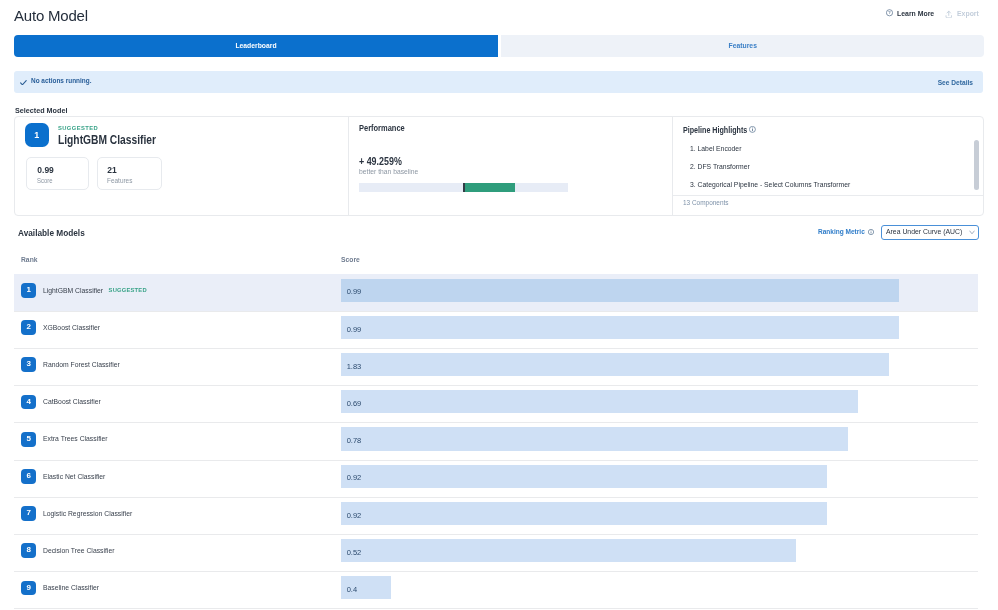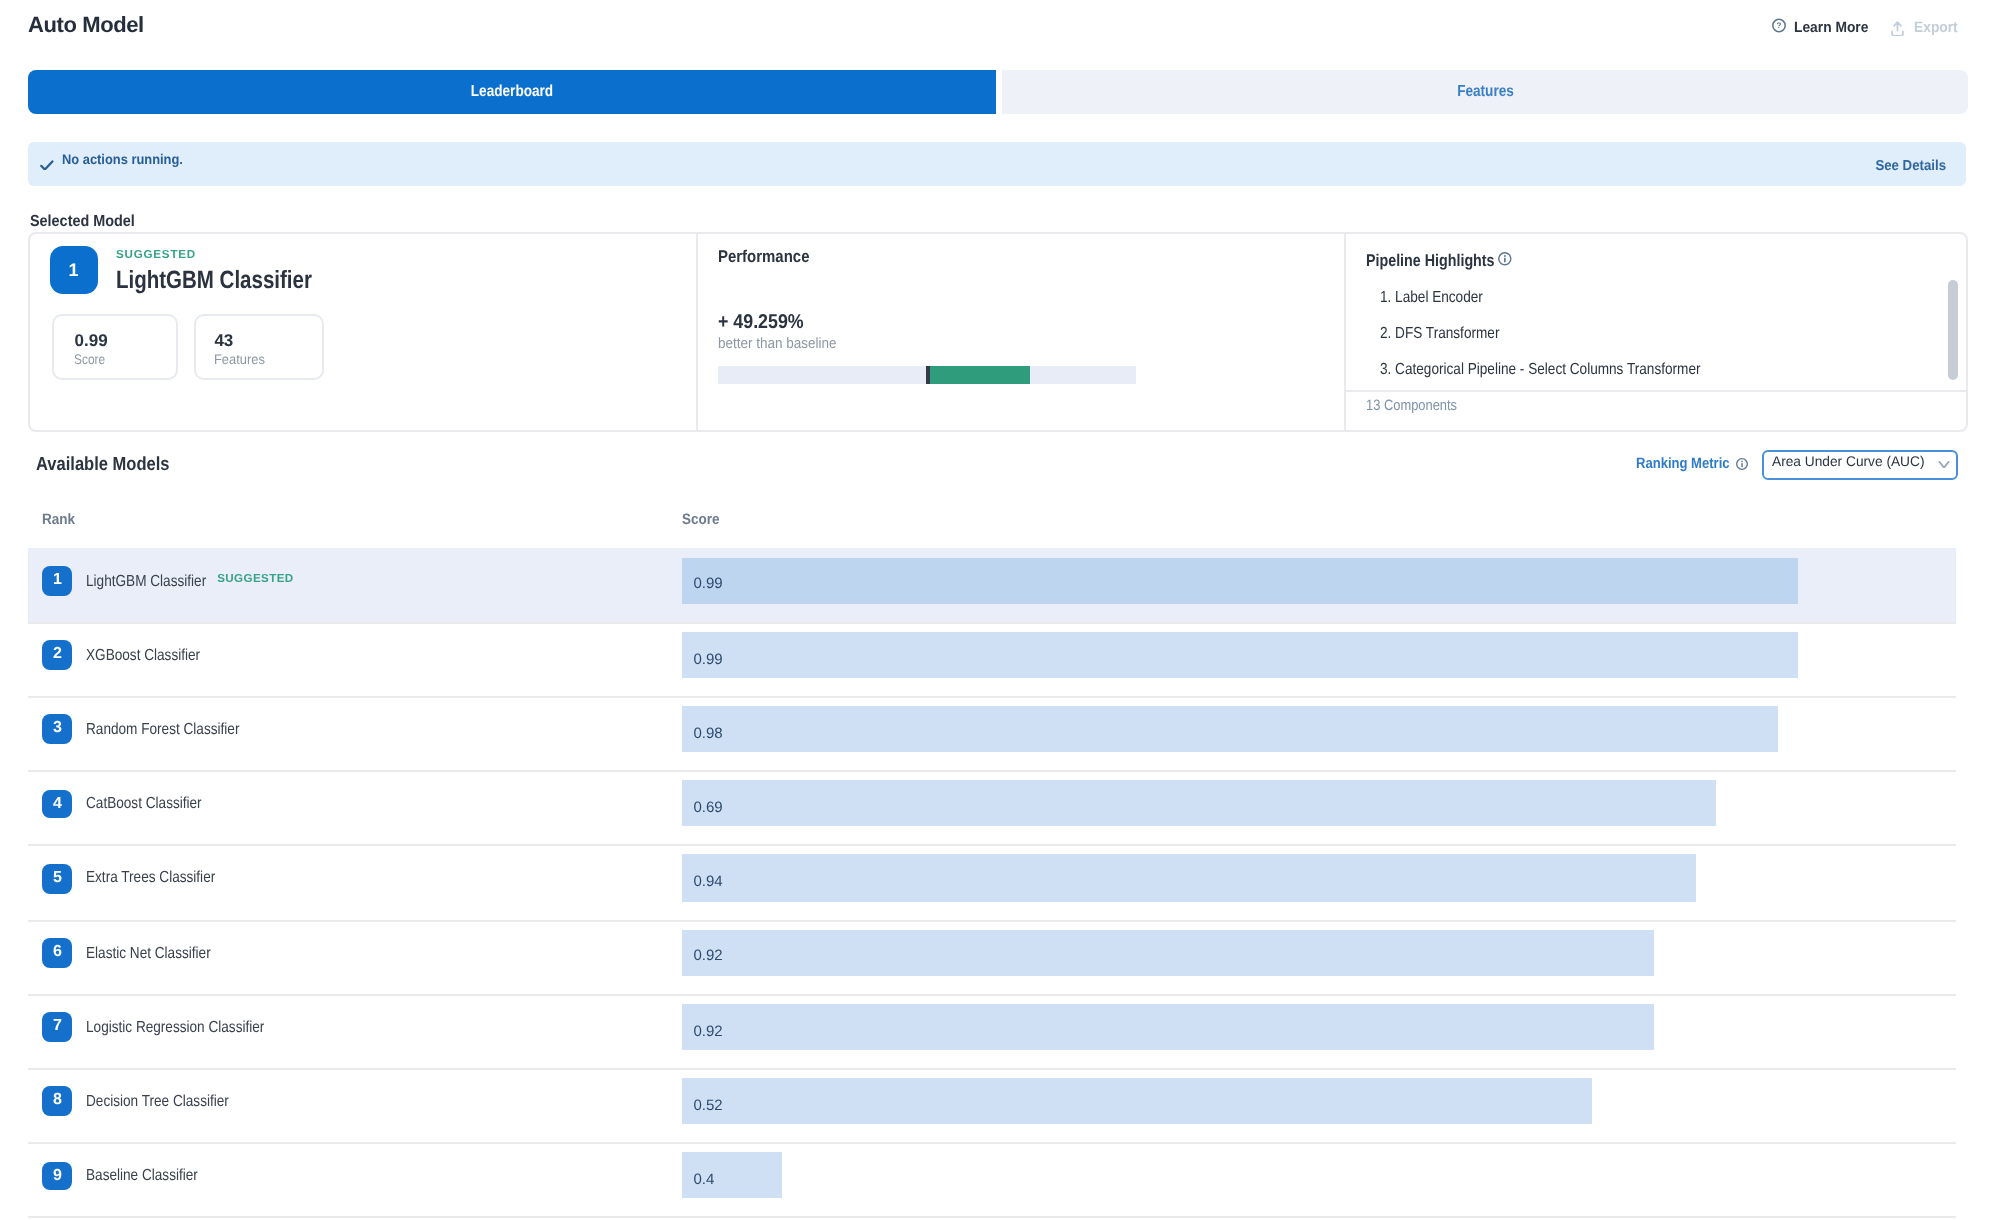--- a/index.html
+++ b/index.html
@@ -5,21 +5,21 @@
   * { margin:0; padding:0; box-sizing:border-box; }
   html,body { width:998px; height:610px; background:#ffffff; overflow:hidden; }
   body { font-family:"Liberation Sans", sans-serif; -webkit-font-smoothing:antialiased; }
   #page { position:relative; width:998px; height:610px; }
   .abs { position:absolute; white-space:nowrap; }
   svg { display:block; }
 </style>
 </head>
 <body>
 <div id="page">
-  <div class="abs" style="left:14px; top:7.3px; font-size:11px; font-weight:700; color:#242e3c; letter-spacing:-0.2px;">Auto Model</div>
+  <div class="abs" style="left:14px; top:7.3px; font-size:15px; font-weight:400; color:#242e3c; letter-spacing:-0.2px;">Auto Model</div>
   <div class="abs" style="left:885.5px; top:9px; width:7px; height:7.5px;">
       <svg width="7" height="7.5" viewBox="0 0 14 15">
         <circle cx="7" cy="7.5" r="6.2" fill="none" stroke="#5d7692" stroke-width="1.5"></circle>
         <text x="7" y="10.4" font-size="8" font-weight="700" fill="#5d7692" text-anchor="middle" font-family="Liberation Sans">?</text>
       </svg>
     </div>
   <div class="abs" style="left:897px; top:9.3px; font-size:7.5px; font-weight:700; color:#2b3440; transform:scaleX(0.92); transform-origin:left top;">Learn More</div>
   <div class="abs" style="left:944.6px; top:9.5px; width:7.5px; height:8.4px;">
       <svg width="7.5" height="8.4" viewBox="0 0 15 17">
         <path d="M7.5 11 V2.5 M4 6 L7.5 2.2 L11 6" fill="none" stroke="#c3cedb" stroke-width="1.8" stroke-linecap="round" stroke-linejoin="round"></path>
@@ -43,21 +43,21 @@
   <div class="abs" style="left:14px; top:116px; width:970px; height:100px; background:#fff; border:1px solid #e8eaed; border-radius:4px;"></div>
   <div class="abs" style="left:348px; top:117px; width:1px; height:98px; background:#e8eaed;"></div>
   <div class="abs" style="left:672px; top:117px; width:1px; height:98px; background:#e8eaed;"></div>
   <div class="abs" style="left:25px; top:122.8px; width:23.5px; height:24px; background:#0b70cd; border-radius:6.5px; color:#fff; font-size:9px; font-weight:700; text-align:center; line-height:24px;">1</div>
   <div class="abs" style="left:58px; top:125px; font-size:5.8px; font-weight:800; color:#37a287; letter-spacing:0.4px;">SUGGESTED</div>
   <div class="abs" style="left:58px; top:133px; font-size:12.5px; font-weight:700; color:#2a333f; transform:scaleX(0.82); transform-origin:left top;">LightGBM Classifier</div>
   <div class="abs" style="left:25.6px; top:157px; width:63.5px; height:33px; border:1px solid #e7eaee; border-radius:5px;"></div>
   <div class="abs" style="left:37.3px; top:165.3px; font-size:8.5px; font-weight:700; color:#2b3440;">0.99</div>
   <div class="abs" style="left:37.3px; top:176.7px; font-size:7px; color:#8d97a3; transform:scaleX(0.85); transform-origin:left top;">Score</div>
   <div class="abs" style="left:97px; top:157px; width:64.5px; height:33px; border:1px solid #e7eaee; border-radius:5px;"></div>
-  <div class="abs" style="left:107.2px; top:165.3px; font-size:8.5px; font-weight:700; color:#2b3440;">43</div>
+  <div class="abs" style="left:107.2px; top:165.3px; font-size:8.5px; font-weight:700; color:#2b3440;">21</div>
   <div class="abs" style="left:107.2px; top:176.7px; font-size:7px; color:#8d97a3; transform:scaleX(0.92); transform-origin:left top;">Features</div>
   <div class="abs" style="left:359px; top:123.3px; font-size:8.5px; font-weight:700; color:#2b3440; transform:scaleX(0.88); transform-origin:left top;">Performance</div>
   <div class="abs" style="left:359px; top:155.7px; font-size:10px; font-weight:700; color:#2b3440; transform:scaleX(0.89); transform-origin:left top;">+ 49.259%</div>
   <div class="abs" style="left:359px; top:167.2px; font-size:7.5px; color:#8d97a3; transform:scaleX(0.9); transform-origin:left top;">better than baseline</div>
   <div class="abs" style="left:359px; top:183px; width:208.5px; height:8.5px; background:#e7ecf6;"></div>
   <div class="abs" style="left:465.3px; top:183px; width:50px; height:8.5px; background:#2f9d7c;"></div>
   <div class="abs" style="left:462.8px; top:183px; width:2.5px; height:8.5px; background:#333c46;"></div>
   <div class="abs" style="left:682.8px; top:124.8px; font-size:8.5px; font-weight:700; color:#2b3440; transform:scaleX(0.84); transform-origin:left top;">Pipeline Highlights</div>
   <div class="abs" style="left:749px; top:126.2px; width:6.8px; height:6.8px;">
       <svg width="6.8" height="6.8" viewBox="0 0 14 14">
@@ -98,31 +98,31 @@
   <div class="abs" style="left:346.7px; top:287.4px; font-size:7.5px; color:#2c4a6e;">0.99</div>
   <div class="abs" style="left:14px; top:310.7px; width:963.5px; height:1px; background:#e9eaec;"></div>
   <div class="abs" style="left:21.4px; top:320.2px; width:14.7px; height:14.9px; background:#1470ca; border-radius:4px; color:#fff; font-size:8px; font-weight:700; text-align:center; line-height:14.9px;">2</div>
   <div class="abs" style="left:43.2px; top:322.7px; font-size:8px; color:#39414d; transform:scaleX(0.85); transform-origin:left top;">XGBoost Classifier</div>
   <div class="abs" style="left:341px; top:315.7px; width:558px; height:23.4px; background:#cfe0f5;"></div>
   <div class="abs" style="left:346.7px; top:324.6px; font-size:7.5px; color:#2c4a6e;">0.99</div>
   <div class="abs" style="left:14px; top:347.9px; width:963.5px; height:1px; background:#e9eaec;"></div>
   <div class="abs" style="left:21.4px; top:357.4px; width:14.7px; height:14.9px; background:#1470ca; border-radius:4px; color:#fff; font-size:8px; font-weight:700; text-align:center; line-height:14.9px;">3</div>
   <div class="abs" style="left:43.2px; top:359.9px; font-size:8px; color:#39414d; transform:scaleX(0.85); transform-origin:left top;">Random Forest Classifier</div>
   <div class="abs" style="left:341px; top:352.9px; width:548px; height:23.4px; background:#cfe0f5;"></div>
-  <div class="abs" style="left:346.7px; top:361.8px; font-size:7.5px; color:#2c4a6e;">0.98</div>
+  <div class="abs" style="left:346.7px; top:361.8px; font-size:7.5px; color:#2c4a6e;">1.83</div>
   <div class="abs" style="left:14px; top:385.1px; width:963.5px; height:1px; background:#e9eaec;"></div>
   <div class="abs" style="left:21.4px; top:394.6px; width:14.7px; height:14.9px; background:#1470ca; border-radius:4px; color:#fff; font-size:8px; font-weight:700; text-align:center; line-height:14.9px;">4</div>
   <div class="abs" style="left:43.2px; top:397.1px; font-size:8px; color:#39414d; transform:scaleX(0.85); transform-origin:left top;">CatBoost Classifier</div>
   <div class="abs" style="left:341px; top:390.1px; width:517px; height:23.4px; background:#cfe0f5;"></div>
   <div class="abs" style="left:346.7px; top:399.0px; font-size:7.5px; color:#2c4a6e;">0.69</div>
   <div class="abs" style="left:14px; top:422.3px; width:963.5px; height:1px; background:#e9eaec;"></div>
   <div class="abs" style="left:21.4px; top:431.8px; width:14.7px; height:14.9px; background:#1470ca; border-radius:4px; color:#fff; font-size:8px; font-weight:700; text-align:center; line-height:14.9px;">5</div>
   <div class="abs" style="left:43.2px; top:434.3px; font-size:8px; color:#39414d; transform:scaleX(0.85); transform-origin:left top;">Extra Trees Classifier</div>
   <div class="abs" style="left:341px; top:427.3px; width:507px; height:23.4px; background:#cfe0f5;"></div>
-  <div class="abs" style="left:346.7px; top:436.2px; font-size:7.5px; color:#2c4a6e;">0.94</div>
+  <div class="abs" style="left:346.7px; top:436.2px; font-size:7.5px; color:#2c4a6e;">0.78</div>
   <div class="abs" style="left:14px; top:459.5px; width:963.5px; height:1px; background:#e9eaec;"></div>
   <div class="abs" style="left:21.4px; top:469.0px; width:14.7px; height:14.9px; background:#1470ca; border-radius:4px; color:#fff; font-size:8px; font-weight:700; text-align:center; line-height:14.9px;">6</div>
   <div class="abs" style="left:43.2px; top:471.5px; font-size:8px; color:#39414d; transform:scaleX(0.85); transform-origin:left top;">Elastic Net Classifier</div>
   <div class="abs" style="left:341px; top:464.5px; width:486px; height:23.4px; background:#cfe0f5;"></div>
   <div class="abs" style="left:346.7px; top:473.4px; font-size:7.5px; color:#2c4a6e;">0.92</div>
   <div class="abs" style="left:14px; top:496.7px; width:963.5px; height:1px; background:#e9eaec;"></div>
   <div class="abs" style="left:21.4px; top:506.2px; width:14.7px; height:14.9px; background:#1470ca; border-radius:4px; color:#fff; font-size:8px; font-weight:700; text-align:center; line-height:14.9px;">7</div>
   <div class="abs" style="left:43.2px; top:508.7px; font-size:8px; color:#39414d; transform:scaleX(0.85); transform-origin:left top;">Logistic Regression Classifier</div>
   <div class="abs" style="left:341px; top:501.7px; width:486px; height:23.4px; background:#cfe0f5;"></div>
   <div class="abs" style="left:346.7px; top:510.6px; font-size:7.5px; color:#2c4a6e;">0.92</div>

